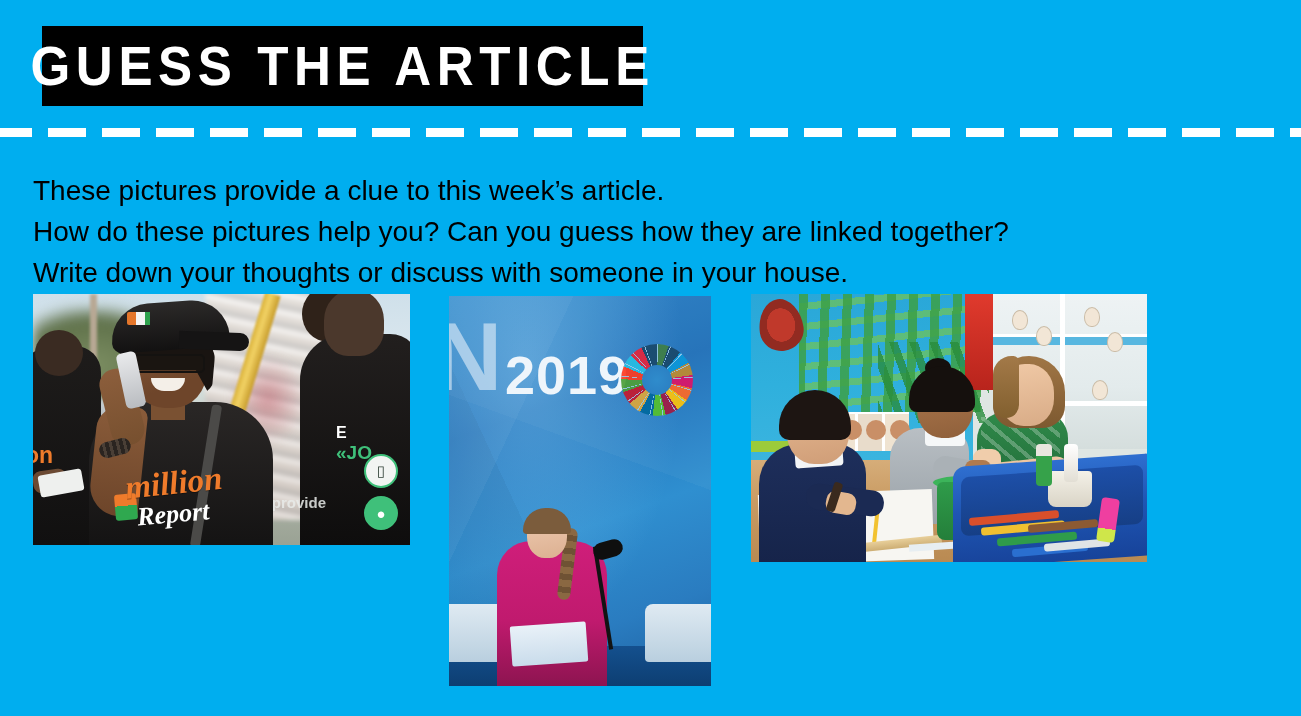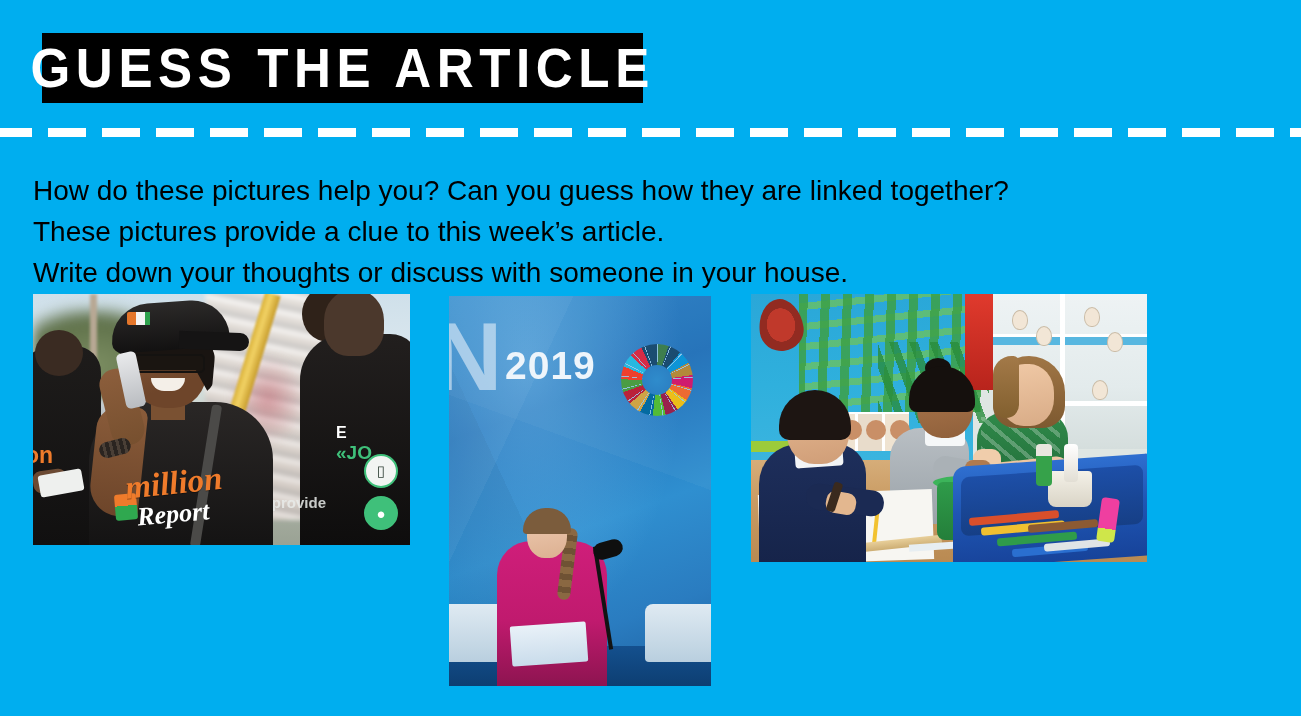--- a/index.html
+++ b/index.html
@@ -17,26 +17,25 @@
     background: #00aeef;
     overflow: hidden;
   }
 
   
   #title-box {
     position: absolute;
     left: 42px;
     top: 26px;
     width: 601px;
-    height: 70px;
+    height: 80px;
     background: #000000;
     display: flex;
     align-items: center;
     justify-content: center;
-    margin-top: 7px;
   }
   #title-text {
     color: #ffffff;
     font-family: "Liberation Sans Narrow", "Liberation Sans", sans-serif;
     font-size: 55px;
     font-weight: bold;
     letter-spacing: 6px;
     line-height: 1;
     white-space: nowrap;
     transform: scaleX(0.93);
@@ -285,21 +284,21 @@
     font-size: 96px; font-weight: bold; letter-spacing: -2px;
   }
   #p2-summit {
     position: absolute; left: 56px; top: 20px;
     color: #e8f2fa; font-family: "Liberation Sans Narrow","Liberation Sans",sans-serif;
     font-size: 31px; font-weight: bold; letter-spacing: 3px;
   }
   #p2-2019 {
     position: absolute; left: 56px; top: 48px;
     color: #eef5fb; font-family: "Liberation Sans Narrow","Liberation Sans",sans-serif;
-    font-size: 39px; font-weight: bold; letter-spacing: 1px;
+    font-size: 54px; font-weight: bold; letter-spacing: 1px;
   }
   #p2-wheel {
     position: absolute; left: 172px; top: 48px; width: 72px; height: 72px;
     border-radius: 50%;
   }
   #p2-wheel .ring {
     position: absolute; inset: 0; border-radius: 50%;
     background: conic-gradient(
       #3f7e44 0deg 19deg, #19486a 19deg 40deg, #0a97d9 40deg 61deg,
       #bf8b2e 61deg 82deg, #dd1367 82deg 103deg, #fd6925 103deg 124deg,
@@ -615,22 +614,22 @@
 
 <div id="slide">
 
   <div id="title-box">
     <span id="title-text">GUESS THE ARTICLE</span>
   </div>
 
   <div id="divider"></div>
 
   <div id="body-copy">
+    <div class="copy-line">These pictures provide a clue to this week’s article.</div>
     <div class="copy-line">How do these pictures help you? Can you guess how they are linked together?</div>
-    <div class="copy-line">These pictures provide a clue to this week’s article.</div>
     <div class="copy-line">Write down your thoughts or discuss with someone in your house.</div>
   </div>
 
   <div class="photo" id="photo-ureport">
     <div class="photo-inner">
       <div class="bg"></div>
       <div id="p1-tree"></div>
       <div id="p1-pole"></div>
       <div id="p1-car"></div>
       <div id="p1-bale"></div>

